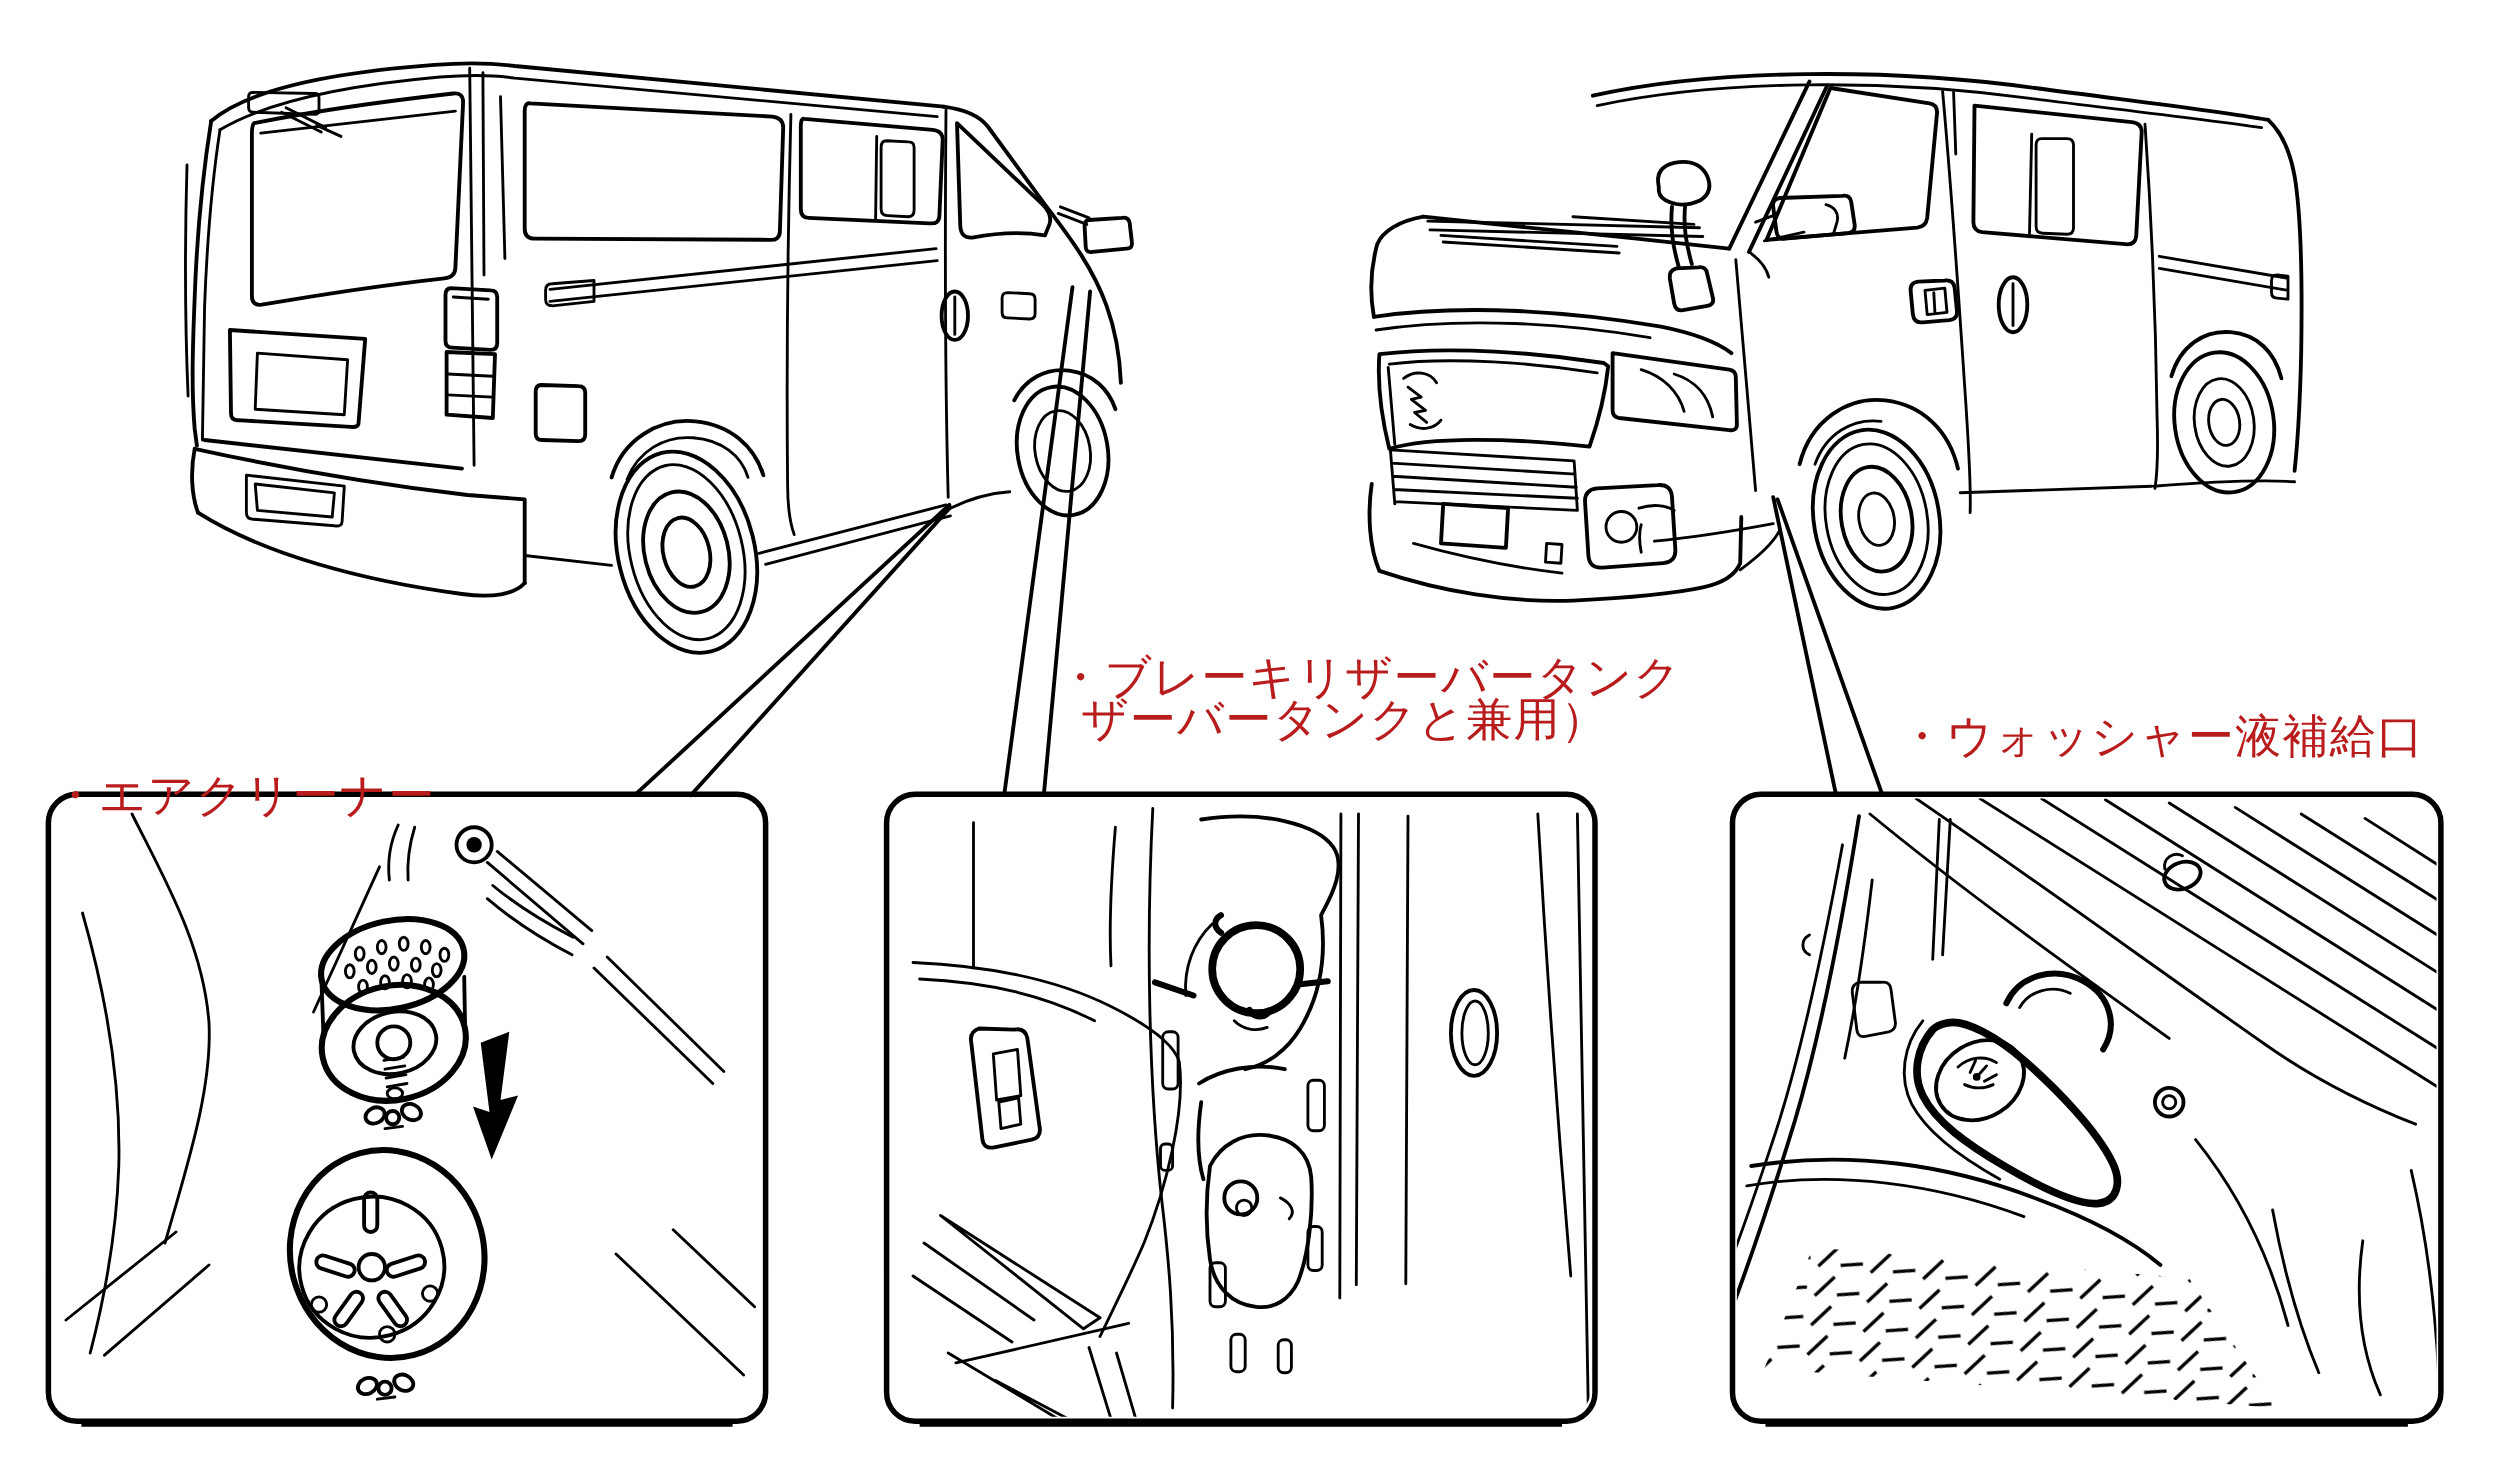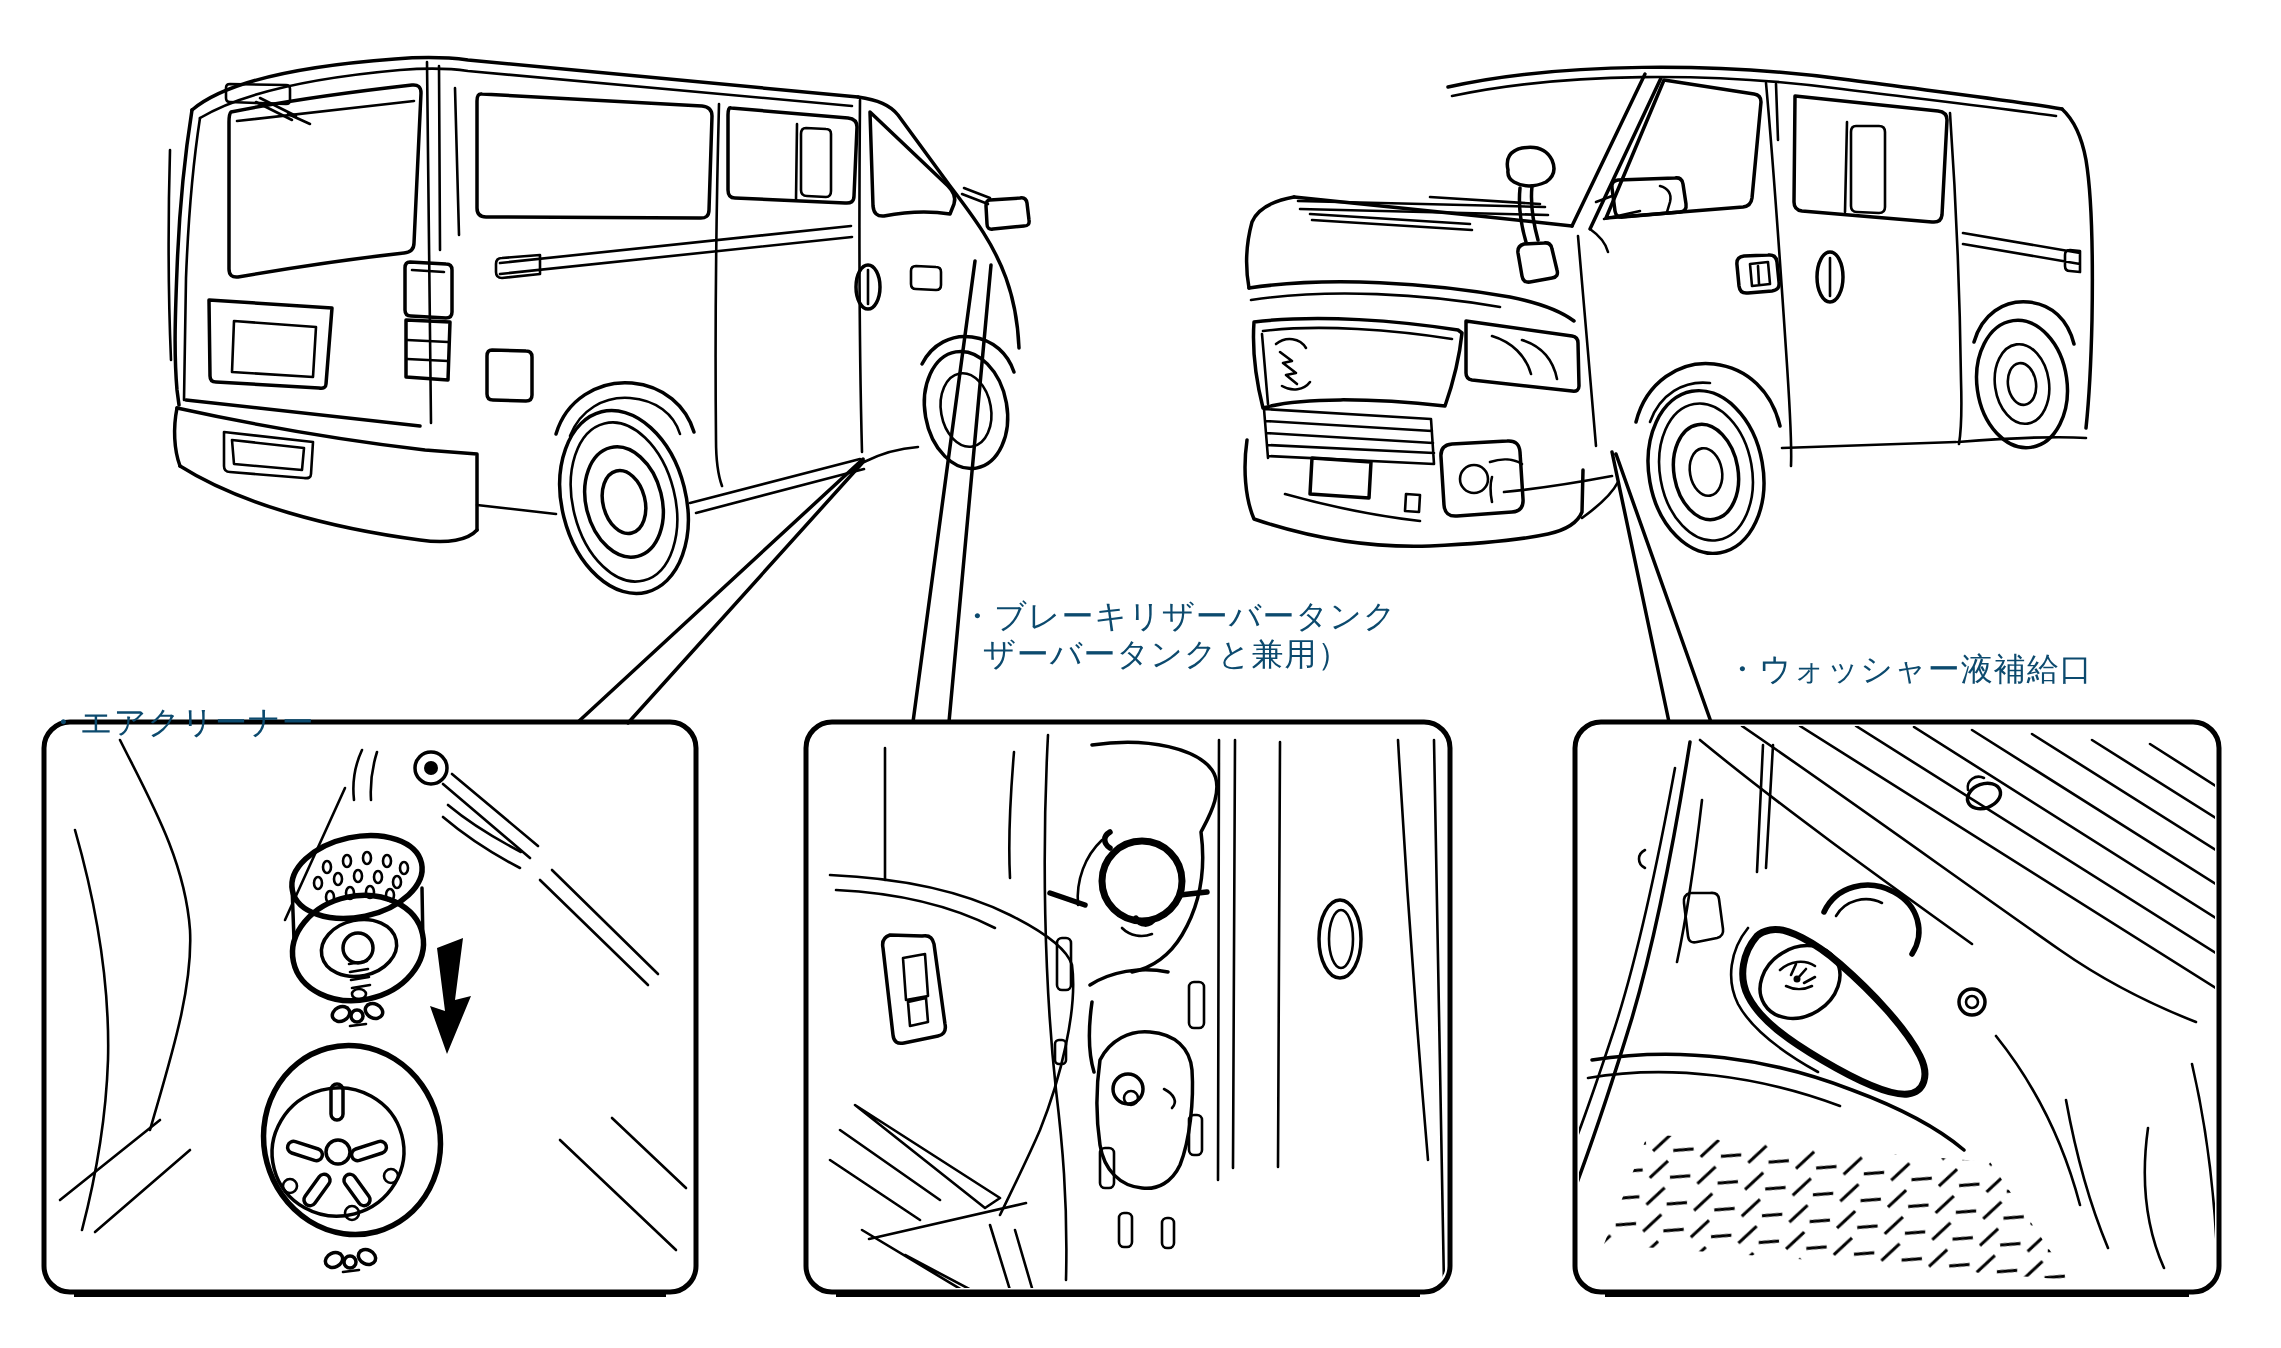--- a/index.html
+++ b/index.html
@@ -12,22 +12,22 @@
   }
   .page svg{position:absolute;left:0;top:0;}
   .art{fill:none;stroke:#000;stroke-width:3.5;stroke-linecap:round;stroke-linejoin:round;}
   .thin{stroke-width:2.6;}
   .bold{stroke-width:5.5;}
   .xbold{stroke-width:7;}
   .boxframe{fill:none;stroke:#000;stroke-width:5;}
   .solid{fill:#000;stroke:none;}
   .callout-label{
     position:absolute;
-    color:#0c4a6e;
-    font-size:32px;
+    color:#b91c1c;
+    font-size:42px;
     line-height:37px;
     letter-spacing:1px;
     white-space:nowrap;
   }
   .lbl2{line-height:38px;}
   .lbl2 .ln{display:block;}
   .lbl2 .ln.indent1{padding-left:13px;}
   .lbl2 .ln.indent2{padding-left:22px;}
 </style>
 </head>

